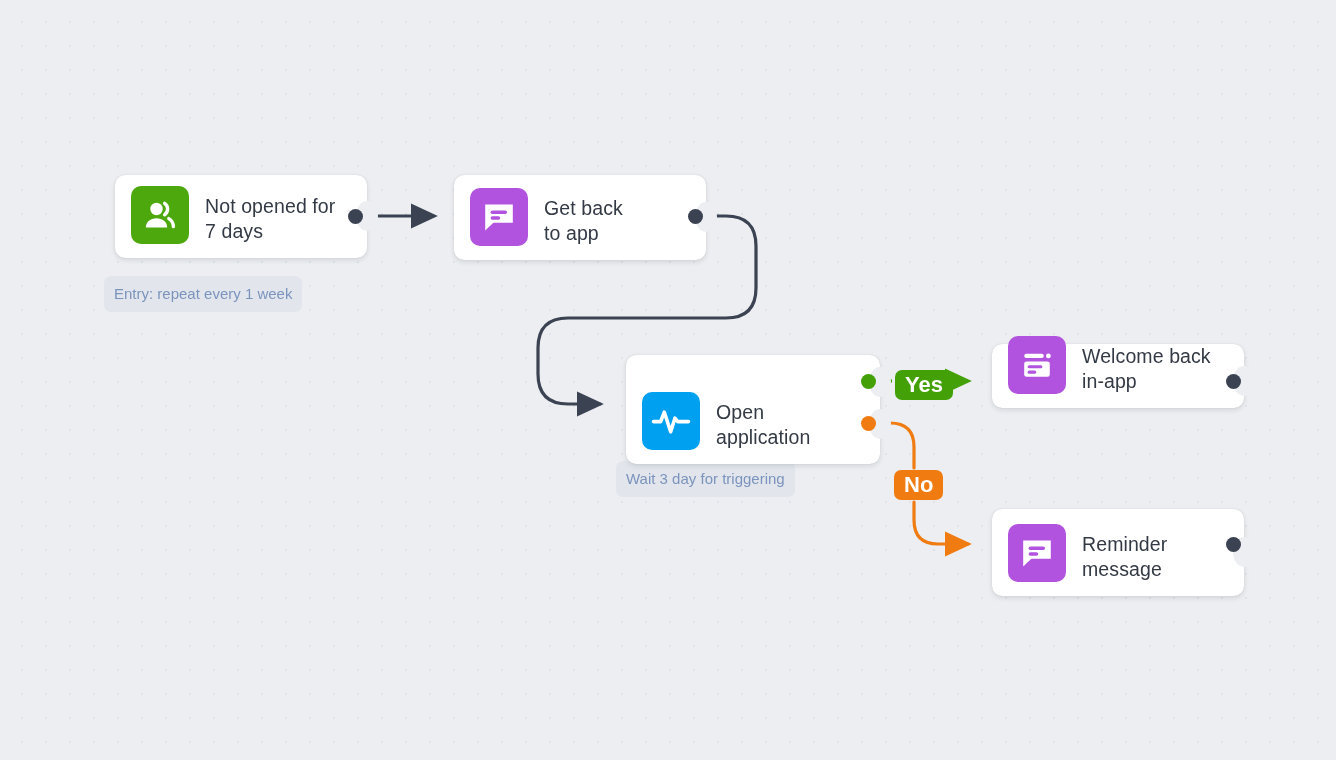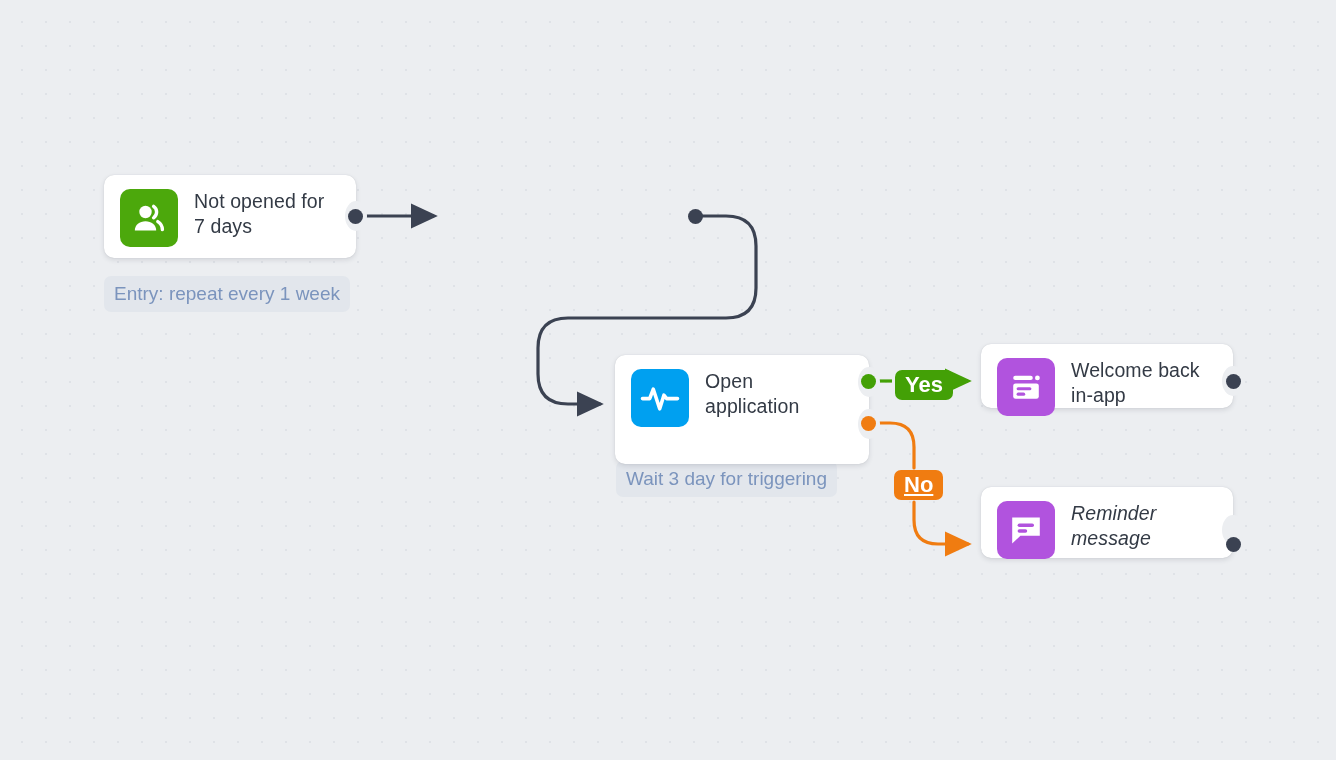--- a/index.html
+++ b/index.html
@@ -34,24 +34,25 @@
     pointer-events: none;
   }
 
   
   .node {
     position: absolute;
     background: #ffffff;
     border-radius: 10px;
     box-shadow: 0 2px 5px rgba(36, 45, 62, 0.13), 0 0 1px rgba(36, 45, 62, 0.18);
     display: flex;
-    align-items: flex-start;
+    align-items: flex-end;
     box-sizing: border-box;
     padding: 14px 16px;
     z-index: 3;
+    margin-left: 11px;
   }
 
   .node-icon {
     width: 58px;
     height: 58px;
     border-radius: 10px;
     flex: 0 0 58px;
     display: flex;
     align-items: center;
     justify-content: center;
@@ -88,41 +89,41 @@
   .port-dark   { background: #3b4252; }
   .port-green  { background: #43a006; }
   .port-orange { background: #f07c11; }
 
   
   .pill-caption {
     position: absolute;
     background: #e2e6ec;
     border-radius: 7px;
     color: #7b94bd;
-    font-size: 19px;
+    font-size: 15px;
     line-height: 24px;
     padding: 6px 10px;
     z-index: 2;
     white-space: nowrap;
   }
 
   
   .branch-badge {
     position: absolute;
     border-radius: 7px;
     color: #ffffff;
     font-size: 22px;
     font-weight: bold;
     line-height: 20px;
     padding: 5px 10px;
     z-index: 7;
     white-space: nowrap;
   }
   .badge-yes { background: #43a006; }
-  .badge-no  { background: #f07c11; text-decoration: underline; }
+  .badge-no  { background: #f07c11; }
 </style>
 </head>
 <body>
 
 <div id="canvas">
 
   <svg id="edges" viewBox="0 0 1336 760" width="1336" height="760">
     <defs>
       <marker id="arrow-dark" markerWidth="9" markerHeight="9" refX="7.2" refY="4.5" orient="auto" markerUnits="strokeWidth">
         <path d="M0,0.6 L8.4,4.5 L0,8.4 z" fill="#3b4252"></path>
@@ -166,20 +167,32 @@
         <path d="M22.6 6.4a6.9 6.9 0 0 1 0 11.4" fill="none" stroke="#ffffff" stroke-width="3.4" stroke-linecap="round"></path>
         <path d="M26.8 21.6a9.6 9.6 0 0 1 4.6 8" fill="none" stroke="#ffffff" stroke-width="3.4" stroke-linecap="round"></path>
       </svg>
     </div>
     <div class="node-label">Not opened for
 7 days</div>
     <div class="notch" style="top:26px;"></div>
   </div>
   <div class="port port-dark" style="left:348px; top:209px;"></div>
 
+  <div class="node" style="left:443px; top:175px; width:252px; height:85px;">
+    <div class="node-icon" style="background:#b153de;">
+      <svg width="34" height="34" viewBox="0 0 34 34" aria-hidden="true">
+        <path d="M3.2 4.6h27.6v18.2H11.4L3.2 30.6z" fill="#ffffff"></path>
+        <rect x="8.6" y="10.4" width="16.4" height="3.5" rx="1.75" fill="#b153de"></rect>
+        <rect x="8.6" y="16.2" width="9.6" height="3.5" rx="1.75" fill="#b153de"></rect>
+      </svg>
+    </div>
+    <div class="node-label">Get back
+to app</div>
+    <div class="notch" style="top:27px;"></div>
+  </div>
   <div class="port port-dark" style="left:688px; top:209px;"></div>
 
   <div class="pill-caption" style="left:104px; top:276px;">Entry: repeat every 1 week</div>
 
   <div class="node" style="left:615px; top:355px; width:254px; height:109px;">
     <div class="node-icon" style="background:#00a0f0;">
       <svg width="40" height="34" viewBox="0 0 40 34" aria-hidden="true">
         <path d="M2.5 17.6h7.2l3.6-9.4 6.4 19.6 4.2-13.6 2.8 3.4h10.8" fill="none" stroke="#ffffff" stroke-width="3.6" stroke-linecap="round" stroke-linejoin="round"></path>
       </svg>
     </div>
@@ -205,21 +218,21 @@
         <rect x="7.6" y="17.2" width="14.8" height="3.1" rx="1.55" fill="#b153de"></rect>
         <rect x="7.6" y="22.6" width="8.6" height="3.1" rx="1.55" fill="#b153de"></rect>
       </svg>
     </div>
     <div class="node-label">Welcome back
 in-app</div>
     <div class="notch" style="top:22px;"></div>
   </div>
   <div class="port port-dark" style="left:1226px; top:374px;"></div>
 
-  <div class="node" style="left:981px; top:487px; width:252px; height:71px;font-style:italic;">
+  <div class="node" style="left:981px; top:509px; width:252px; height:87px;">
     <div class="node-icon" style="background:#b153de;">
       <svg width="34" height="34" viewBox="0 0 34 34" aria-hidden="true">
         <path d="M3.2 4.6h27.6v18.2H11.4L3.2 30.6z" fill="#ffffff"></path>
         <rect x="8.6" y="10.4" width="16.4" height="3.5" rx="1.75" fill="#b153de"></rect>
         <rect x="8.6" y="16.2" width="9.6" height="3.5" rx="1.75" fill="#b153de"></rect>
       </svg>
     </div>
     <div class="node-label">Reminder
 message</div>
     <div class="notch" style="top:28px;"></div>

